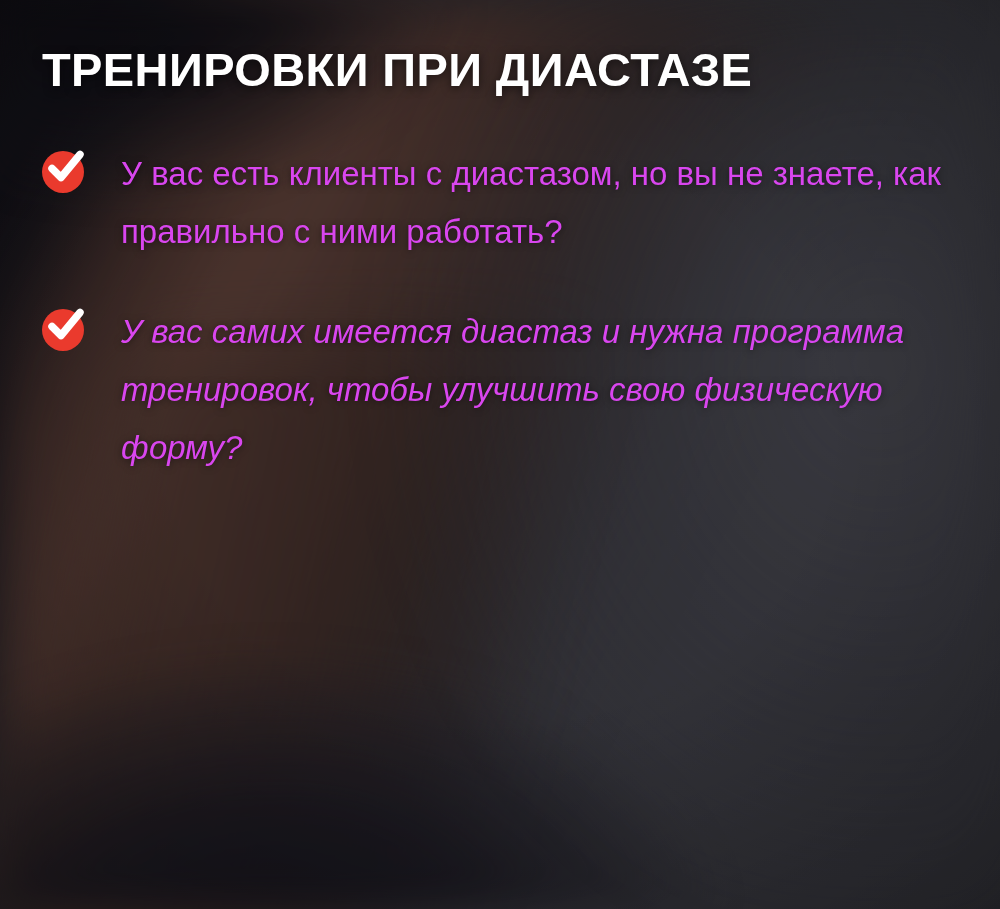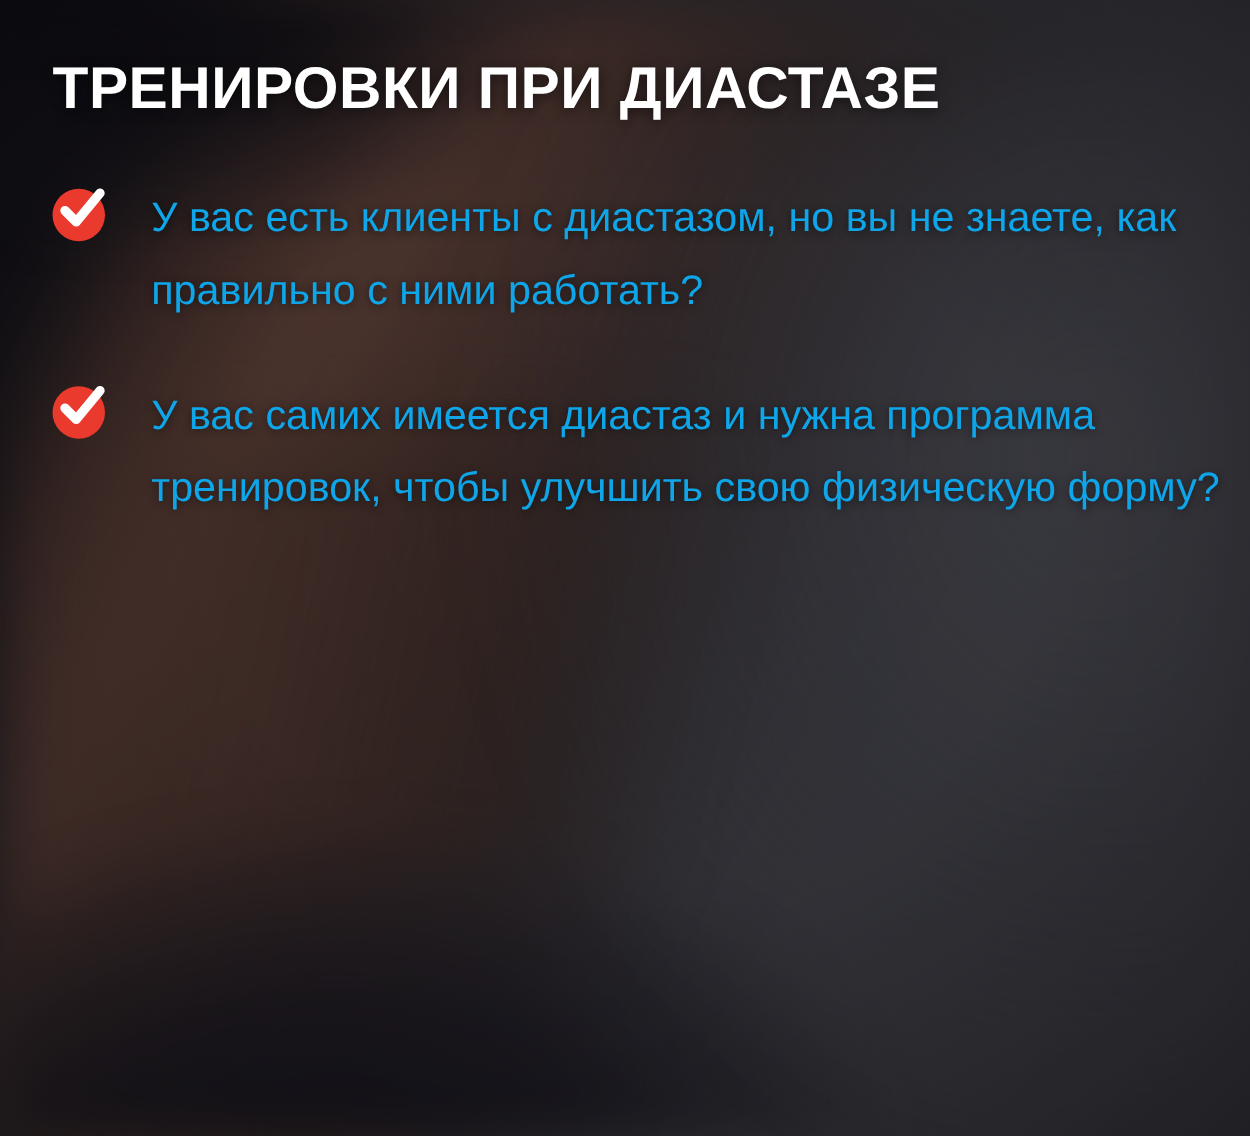--- a/index.html
+++ b/index.html
@@ -127,21 +127,21 @@
     text-shadow:0 2px 10px rgba(0,0,0,0.55);
   }
 
   .bullet-list { margin-top:50px; list-style:none; }
 
   .bullet-item {
     display:flex;
     align-items:flex-start;
     margin-bottom:42px;
   }
-  .bullet-item:last-child { margin-bottom:0; }
+  .bullet-item:last-child { margin-bottom:0;font-style:italic; }
 
   .check-badge {
     position:relative;
     flex:0 0 auto;
     width:44px;
     height:44px;
     margin-top:4px;
     margin-right:35px;
   }
   .check-badge .disc {
@@ -152,21 +152,21 @@
     background:#ea3a2d;
   }
   .check-badge svg {
     position:absolute;
     left:-1px; top:-5px;
     width:48px; height:48px;
     overflow:visible;
   }
 
   .bullet-text {
-    color:#0ea5e9;
+    color:#d946ef;
     font-size:33px;
     line-height:58px;
     max-width:880px;
     text-shadow:0 1px 7px rgba(0,0,0,0.5);
   }
 </style>
 </head>
 <body>
 
 <div class="poster">

